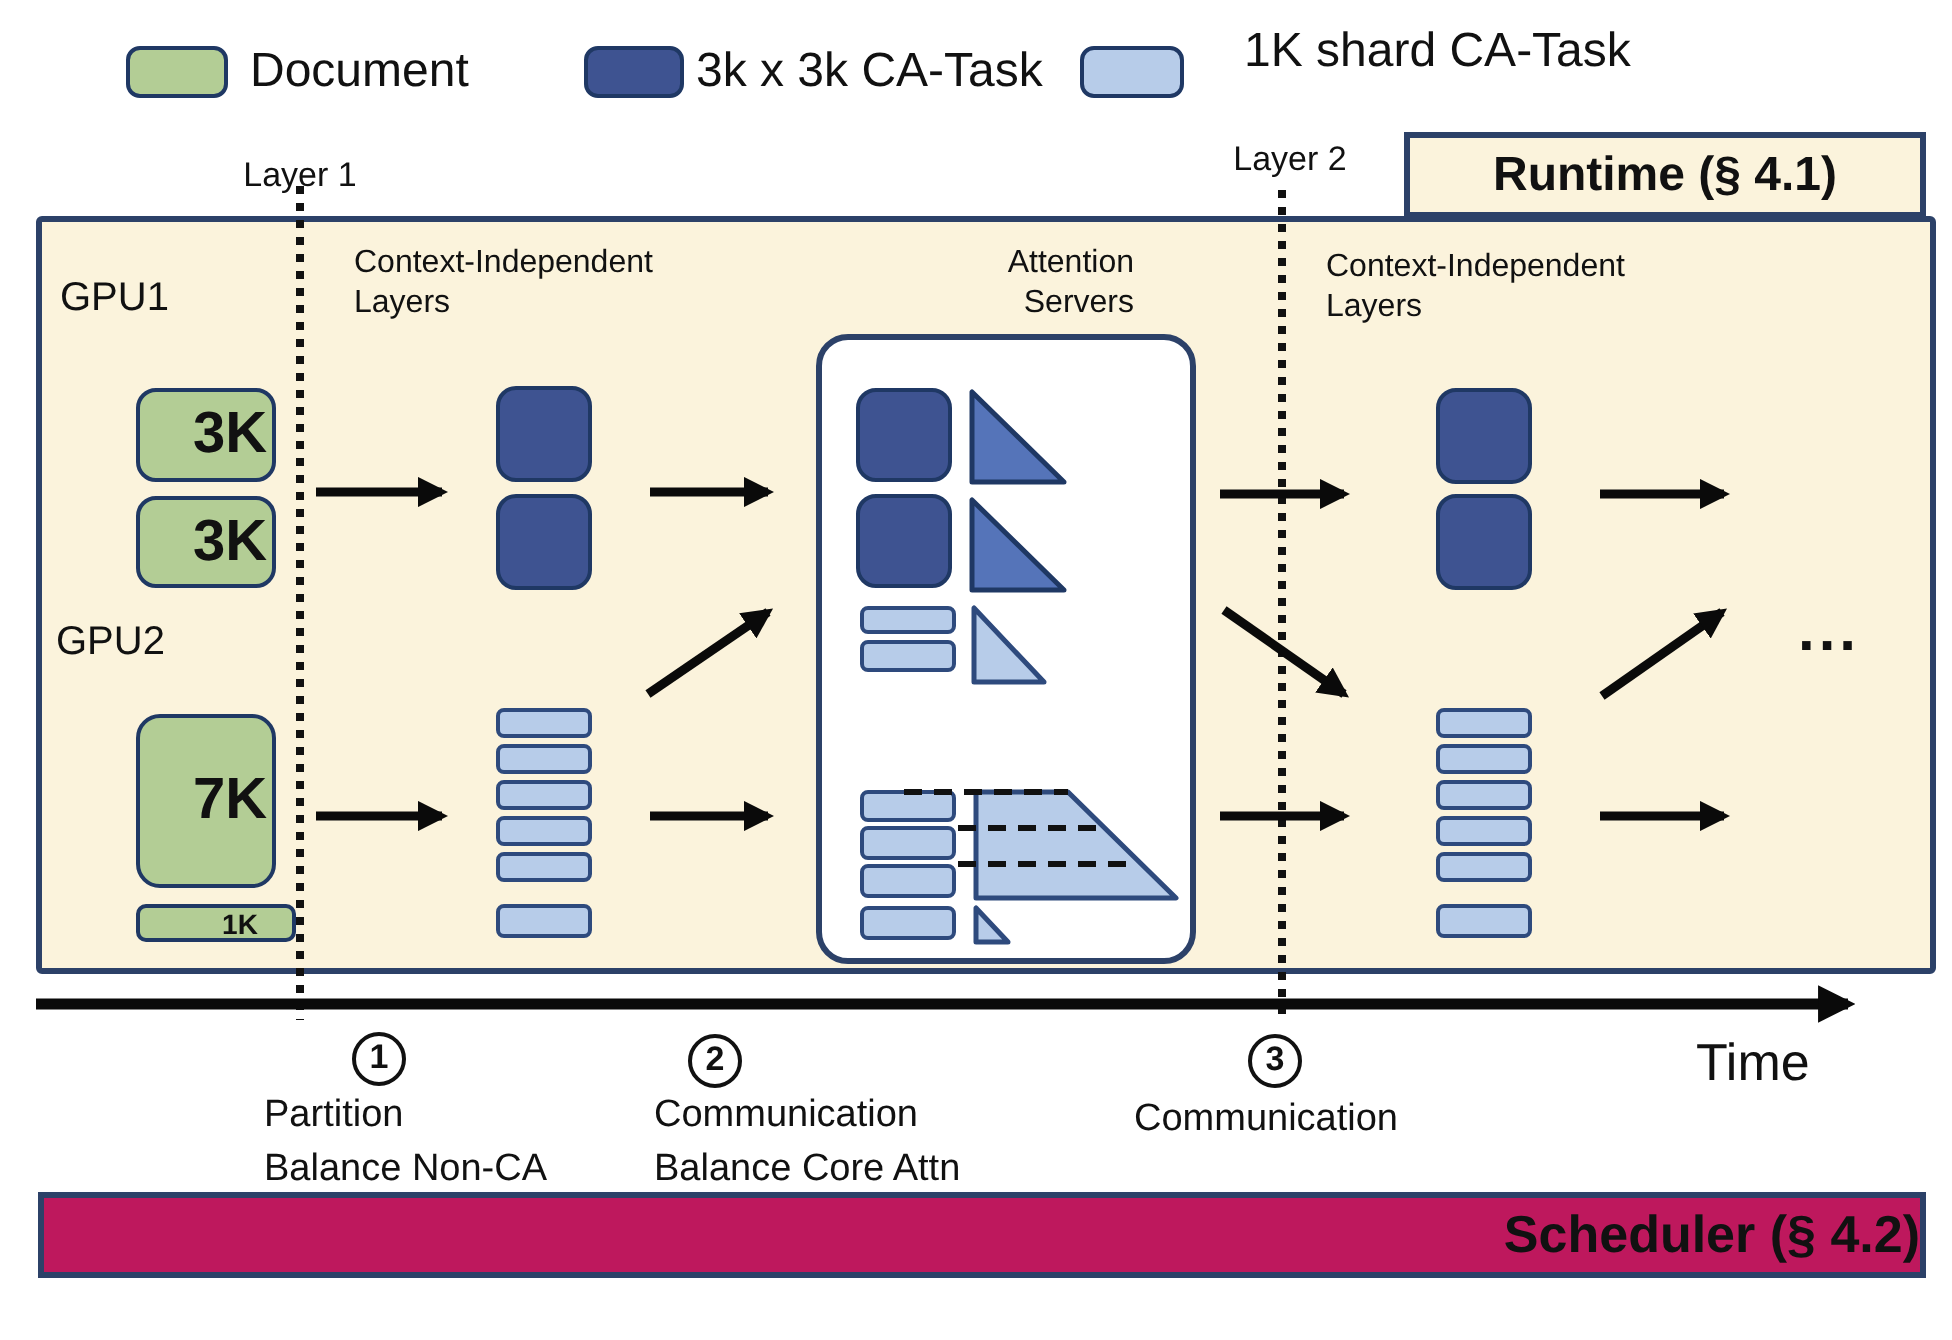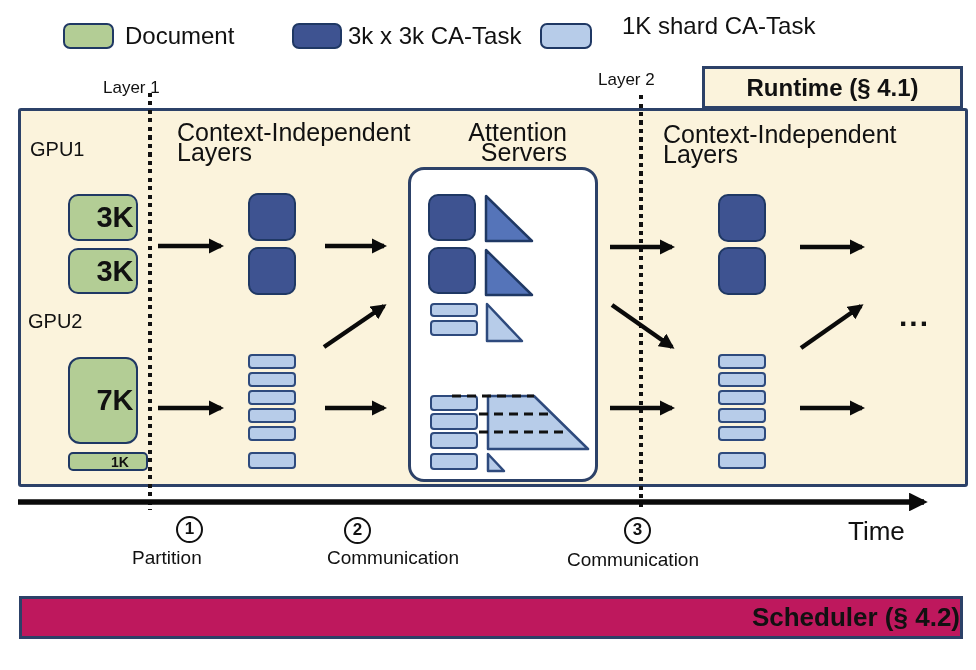--- a/index.html
+++ b/index.html
@@ -2,33 +2,33 @@
 <html><head>
 <meta charset="utf-8">
 <style>
   html,body{margin:0;padding:0;background:#fff;}
   .canvas{position:relative;width:976px;height:670px;background:#ffffff;overflow:hidden;
           font-family:"Liberation Sans","DejaVu Sans",sans-serif;color:#111;}
   
   .swatch{position:absolute;height:22px;border:2.5px solid #1f3864;border-radius:7px;box-sizing:content-box;}
   .legend-label{position:absolute;font-size:24px;font-weight:500;white-space:nowrap;text-align:right;}
   
-  .layer-label{position:absolute;width:94px;text-align:left;font-size:17px;font-weight:500;}
+  .layer-label{position:absolute;width:94px;text-align:center;font-size:17px;font-weight:500;}
   .vdots{position:absolute;width:3.5px;background:repeating-linear-gradient(to bottom,#111 0 4px,transparent 4px 8.5px);}
   
   .runtime-box{position:absolute;left:702px;top:66px;width:261px;height:43px;background:#fbf3dc;
                border:3px solid #2c4168;box-sizing:border-box;text-align:center;line-height:37px;
                font-size:24px;font-weight:600;}
   .main-panel{position:absolute;left:18px;top:108px;width:950px;height:379px;background:#fbf3dc;
               border:3.5px solid #2c4168;box-sizing:border-box;border-radius:3px;}
   .scheduler-bar{position:absolute;left:19px;top:596px;width:944px;height:43px;background:#be185d;
                  border:3px solid #2c4168;box-sizing:border-box;text-align:right;line-height:37px;
                  font-size:26px;font-weight:600;}
   .gpu-label{position:absolute;font-size:20px;font-weight:500;}
-  .stage-title{position:absolute;font-size:25px;line-height:20px;font-weight:500;white-space:pre-line;}
+  .stage-title{position:absolute;font-size:16px;line-height:20px;font-weight:500;white-space:pre-line;}
   
   .doc{position:absolute;background:#b3cd95;border:2.5px solid #1f3864;box-sizing:border-box;
        display:flex;align-items:center;justify-content:center;font-weight:600;padding-left:24px;}
   .ca-square{position:absolute;width:48px;height:48px;background:#3e5391;border:2.5px solid #1f3864;
              border-radius:10px;box-sizing:border-box;}
   .shard-bar{position:absolute;width:48px;height:15px;background:#b7cce9;border:2px solid #2e4a7d;
              border-radius:4px;box-sizing:border-box;}
   .att-box{position:absolute;left:408px;top:167px;width:190px;height:315px;background:#ffffff;
            border:3px solid #2c4168;border-radius:16px;box-sizing:border-box;}
   .ellipsis{position:absolute;left:899px;top:299px;font-size:30px;font-weight:700;letter-spacing:2px;}
@@ -141,23 +141,25 @@
       <line x1="800" y1="408" x2="862" y2="408"></line>
     </g>
 
     <line x1="18" y1="502" x2="924" y2="502" stroke="#0a0a0a" stroke-width="5.5" marker-end="url(#ah)"></line>
   </svg>
 
   <div class="time-label">Time</div>
 
   <div class="stepnum" style="left:176px;top:516px;">1</div>
   <div class="step-line" style="left:132px;top:547px;">Partition</div>
+  <div class="step-line" style="left:132px;top:574px;">Balance Non-CA</div>
 
   <div class="stepnum" style="left:344px;top:517px;">2</div>
   <div class="step-line" style="left:327px;top:547px;">Communication</div>
+  <div class="step-line" style="left:327px;top:574px;">Balance Core Attn</div>
 
   <div class="stepnum" style="left:624px;top:517px;">3</div>
   <div class="step-line" style="left:567px;top:549px;">Communication</div>
 
   <div class="scheduler-bar">
     <span>Scheduler (§ 4.2)</span>
   </div>
 
 </div>
 

